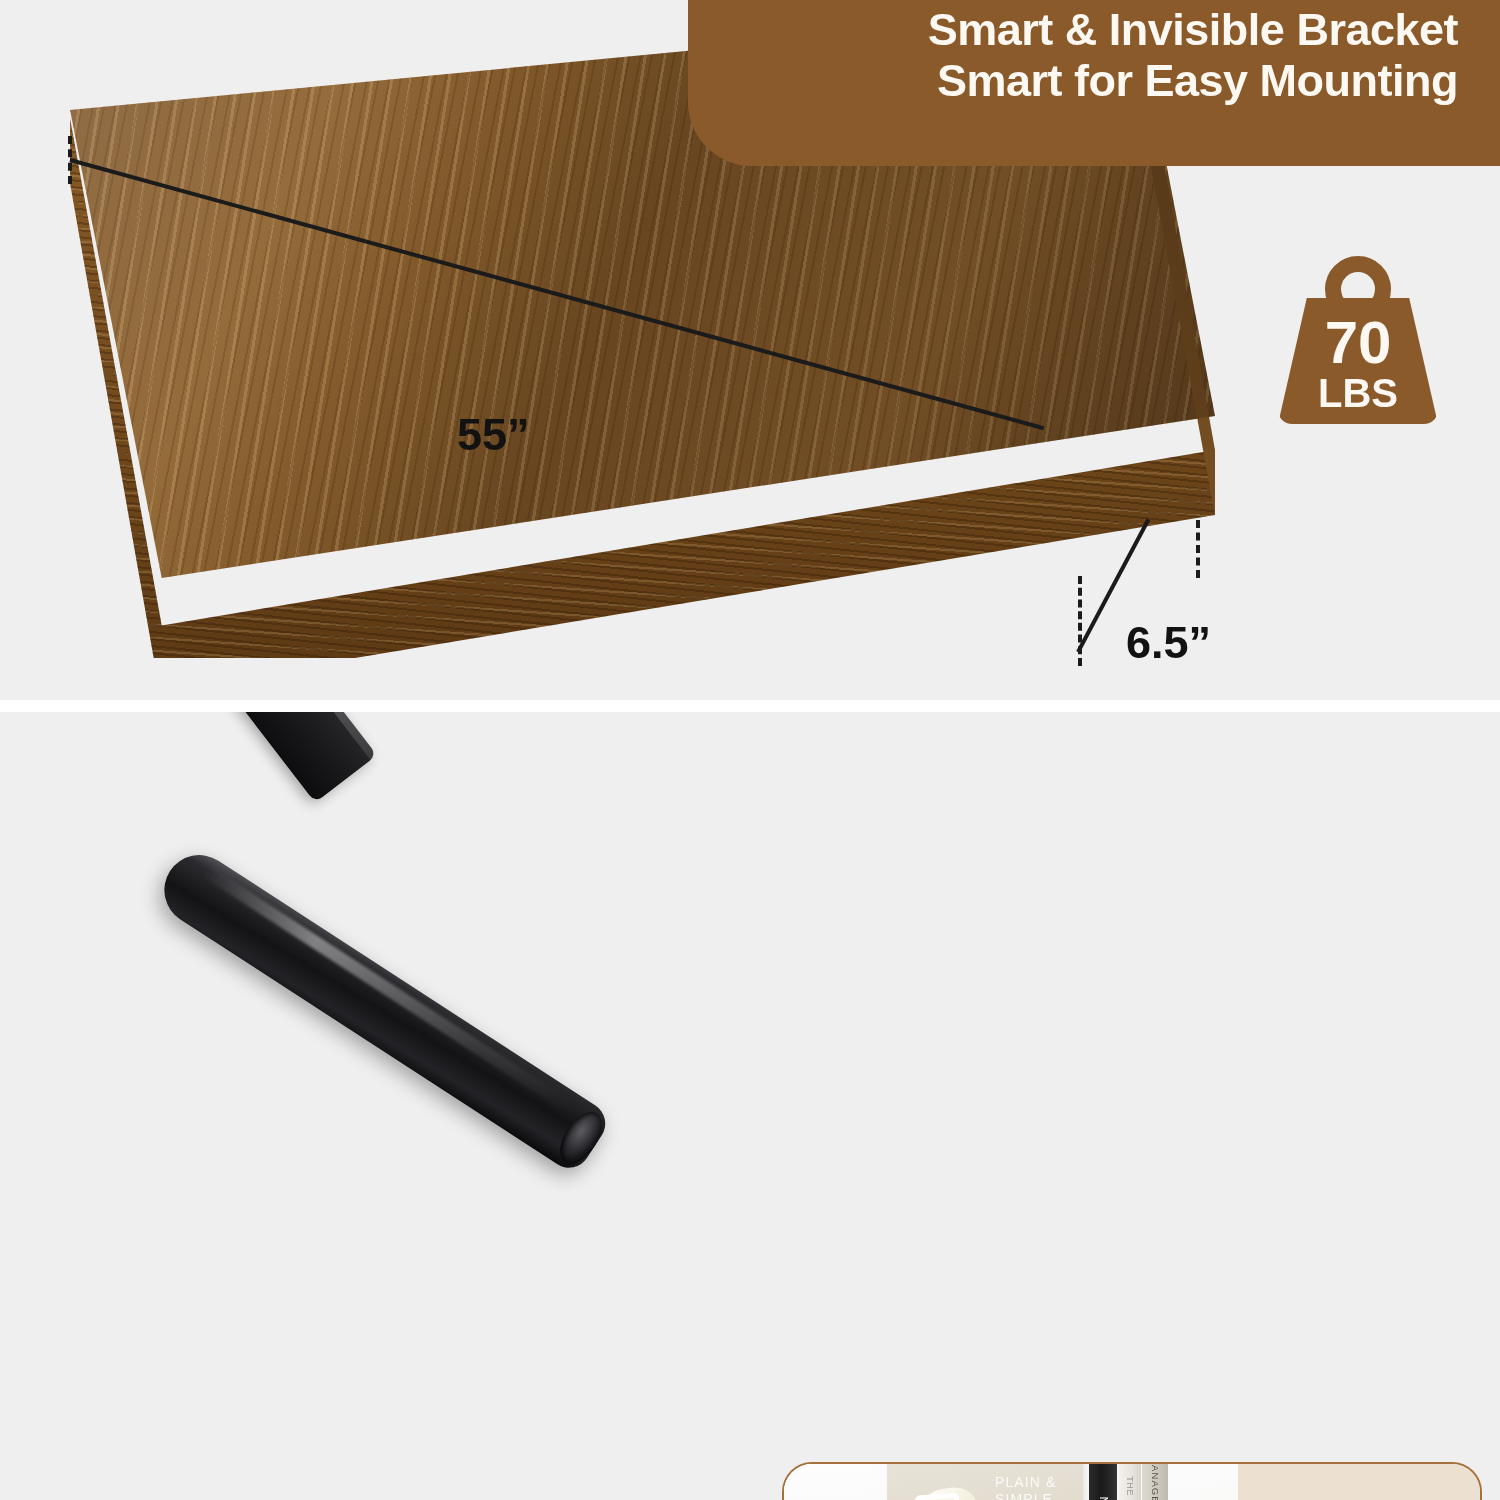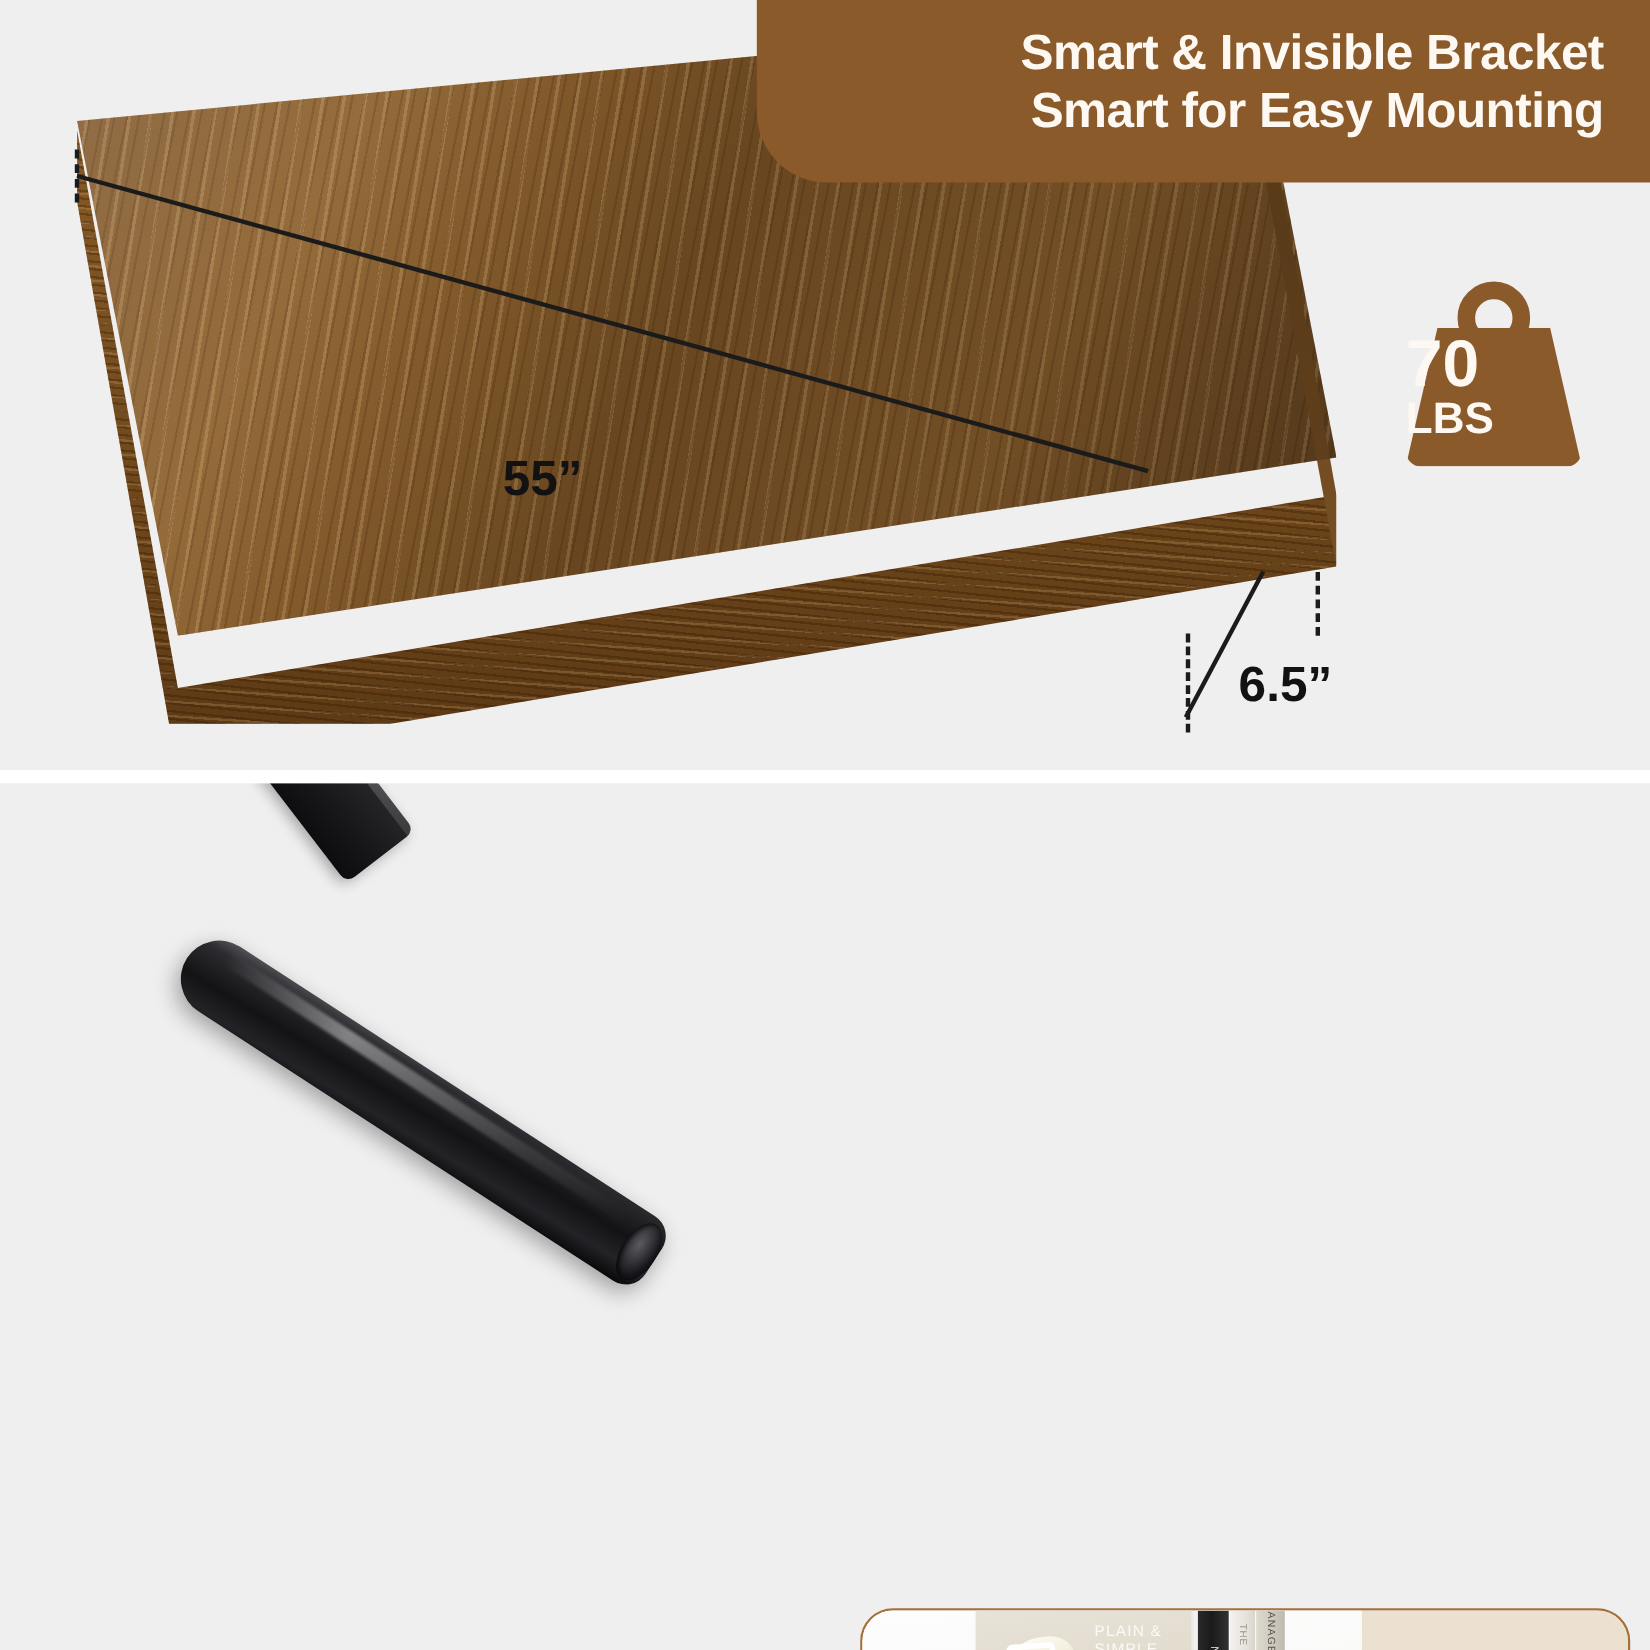--- a/index.html
+++ b/index.html
@@ -16,21 +16,21 @@
     position:absolute; left:0; top:0; width:1500px; height:700px;
     background:#f0efef; overflow:hidden;
   }
 
   
   #headline-banner{
     position:absolute; right:0; top:0; width:812px; height:166px;
     background:#8a5a2b;
     border-bottom-left-radius:64px;
     display:flex; flex-direction:column;
-    align-items:flex-end; justify-content:center;
+    align-items:flex-end; 
     padding:4px 42px 23px 0;
     z-index:40;
   }
   #headline-banner .hl{
     color:#fdf8f2; font-size:45px; font-weight:bold;
     letter-spacing:-0.5px; line-height:1.14; text-align:right;
     white-space:nowrap;
   }
 
   
@@ -40,22 +40,22 @@
     width:66px; height:66px; border-radius:50%;
     border:16px solid #8a5a2b; background:#f0efef;
   }
   #weight-badge .body{
     position:absolute; left:0; bottom:0; width:160px; height:126px;
     background:#8a5a2b;
     clip-path:polygon(18% 0%, 82% 0%, 100% 100%, 0% 100%);
     border-radius:14px;
   }
   #weight-badge .wtext{
-    position:absolute; left:0; bottom:22px; width:160px;
-    color:#fdf8f2; z-index:2;
+    position:absolute; left:0; bottom:10px; width:160px;
+    text-align:center; color:#fdf8f2; z-index:2;
   }
   #weight-badge .w-num{ font-size:60px; font-weight:bold; line-height:0.96; display:block; }
   #weight-badge .w-unit{ font-size:40px; font-weight:bold; line-height:1.05; display:block; }
 
   
   #shelf-3d{ position:absolute; left:0; top:0; width:1260px; height:680px; }
   #shelf-top{
     position:absolute; left:55px; top:8px; width:1160px; height:600px;
     background:
       repeating-linear-gradient(101deg, rgba(60,30,6,.20) 0 2px, rgba(255,255,255,0) 2px 11px),
@@ -92,21 +92,21 @@
 
   #dim-depth-line{ left:1078px; top:650px; width:150px; transform:rotate(-62deg); }
   #dim-depth-tick{ left:1078px; top:576px; height:90px; }
   #dim-depth-tick2{ left:1196px; top:520px; height:58px; }
 
   #label-55{
     position:absolute; left:457px; top:409px;
     font-size:45px; font-weight:bold; color:#121212; letter-spacing:0px;
   }
   #label-65{
-    position:absolute; left:1126px; top:596px;
+    position:absolute; left:1126px; top:617px;
     font-size:45px; font-weight:bold; color:#121212;
   }
 
   
   #section-divider{
     position:absolute; left:0; top:700px; width:1500px; height:12px; background:#ffffff; z-index:60;
   }
 
   
   #bottom-section{

